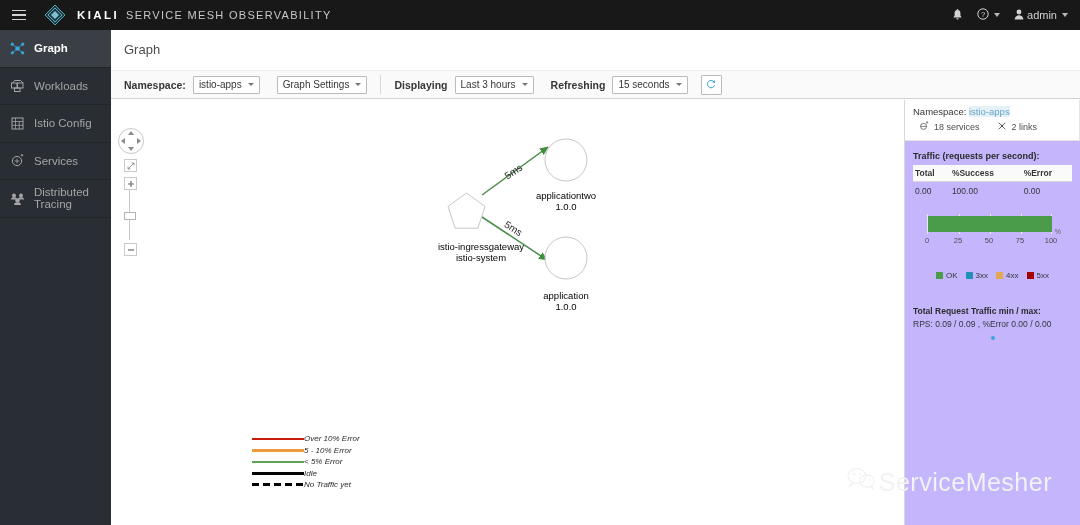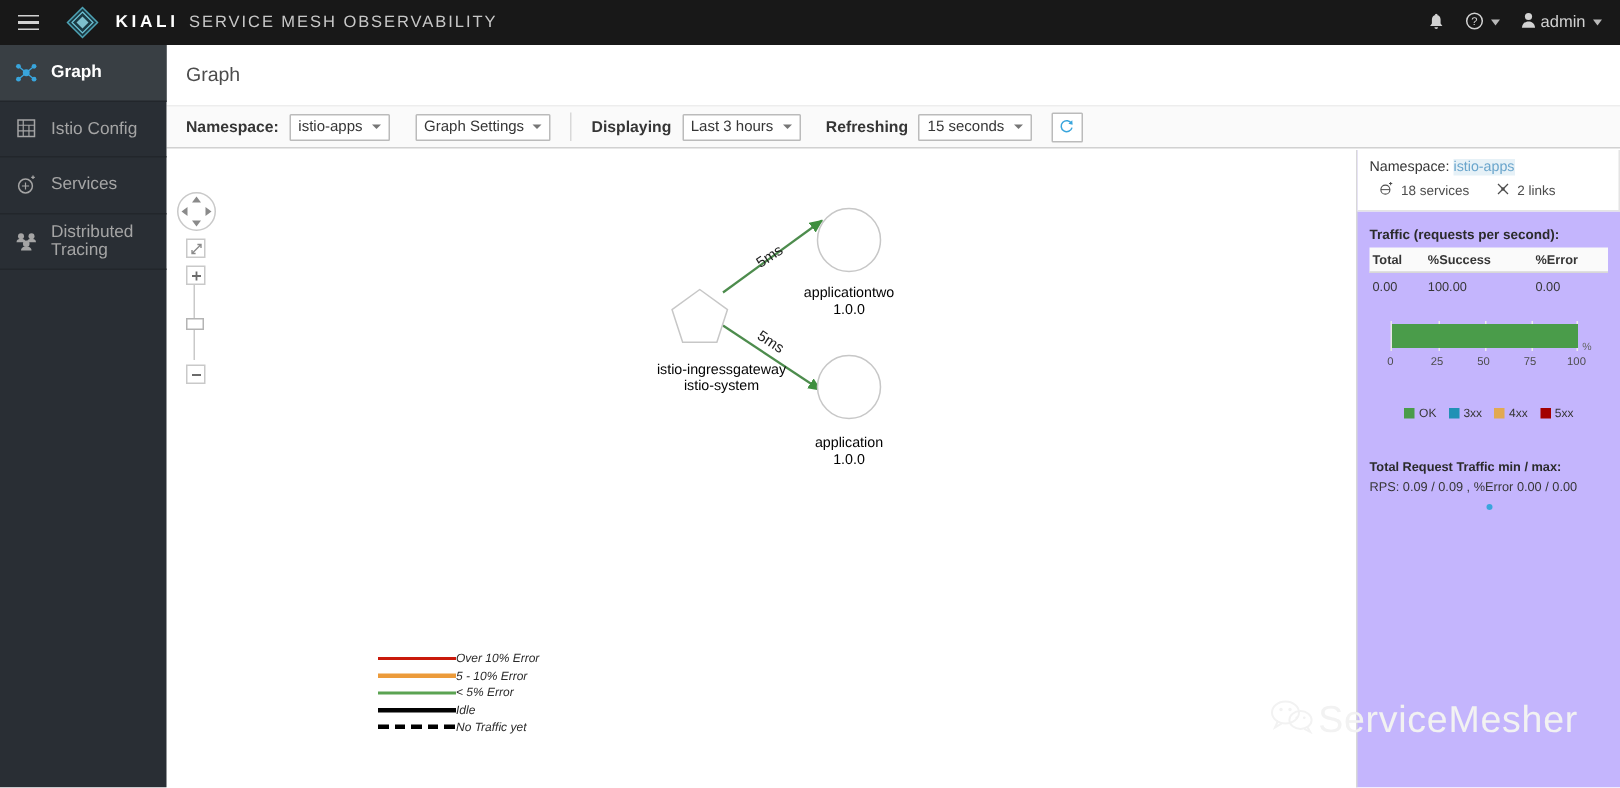--- a/index.html
+++ b/index.html
@@ -179,21 +179,21 @@
   .legend-line { width: 52px; height: 2.5px; }
   .legend-dashed {
     width: 52px; height: 3px;
     background-image: repeating-linear-gradient(to right, #000 0 7px, transparent 7px 11px);
   }
   .legend-text { font-size: 8px; color: #2b2b2b; margin-left: 0px; font-style: italic; }
 
   
   .watermark {
     position: absolute; right: 28px; bottom: 28px;
-    display:flex; align-items:flex-start; gap: 2px;
+    display:flex; align-items:center; gap: 2px;
     color: #f2f2f2; font-size: 25px;
     letter-spacing: 0.5px;
     user-select:none; pointer-events:none;
   }
 
   
   .side-panel {
     position: absolute; top: 70px; left: 793px;
     width: 176px; height: 425px;
     background: #c4b5fd;
@@ -310,20 +310,31 @@
         <svg width="15" height="15" viewBox="0 0 15 15">
           <circle cx="7.5" cy="7.5" r="2.3" fill="#39a5dc"></circle>
           <circle cx="2.3" cy="3.2" r="1.6" fill="#39a5dc"></circle>
           <circle cx="12.7" cy="3.2" r="1.6" fill="#39a5dc"></circle>
           <circle cx="2.3" cy="11.8" r="1.6" fill="#39a5dc"></circle>
           <circle cx="12.7" cy="11.8" r="1.6" fill="#39a5dc"></circle>
           <path d="M7.5 7.5 L2.3 3.2 M7.5 7.5 L12.7 3.2 M7.5 7.5 L2.3 11.8 M7.5 7.5 L12.7 11.8" stroke="#39a5dc" stroke-width="0.9" fill="none"></path>
         </svg>
       </span>
       <span>Graph</span>
+    </div>
+    <div class="nav-item">
+      <span class="nav-icon">
+        <svg width="15" height="15" viewBox="0 0 15 15">
+          <rect x="1.5" y="5" width="5.5" height="5" fill="none" stroke="#a5a5a5" stroke-width="1"></rect>
+          <rect x="7.5" y="5" width="5.5" height="5" fill="none" stroke="#a5a5a5" stroke-width="1"></rect>
+          <rect x="4.5" y="10" width="5.5" height="3.5" fill="none" stroke="#a5a5a5" stroke-width="1"></rect>
+          <path d="M2.5 5 L4.5 2.5 L10.5 2.5 L13 5" fill="none" stroke="#a5a5a5" stroke-width="1"></path>
+        </svg>
+      </span>
+      <span>Workloads</span>
     </div>
     <div class="nav-item">
       <span class="nav-icon">
         <svg width="15" height="15" viewBox="0 0 15 15">
           <rect x="2" y="2" width="11" height="11" fill="none" stroke="#a5a5a5" stroke-width="1"></rect>
           <path d="M2 5.5 L13 5.5 M5.5 2 L5.5 13 M9.3 5.5 L9.3 13 M2 9.3 L13 9.3" stroke="#a5a5a5" stroke-width="0.8"></path>
         </svg>
       </span>
       <span>Istio Config</span>
     </div>

